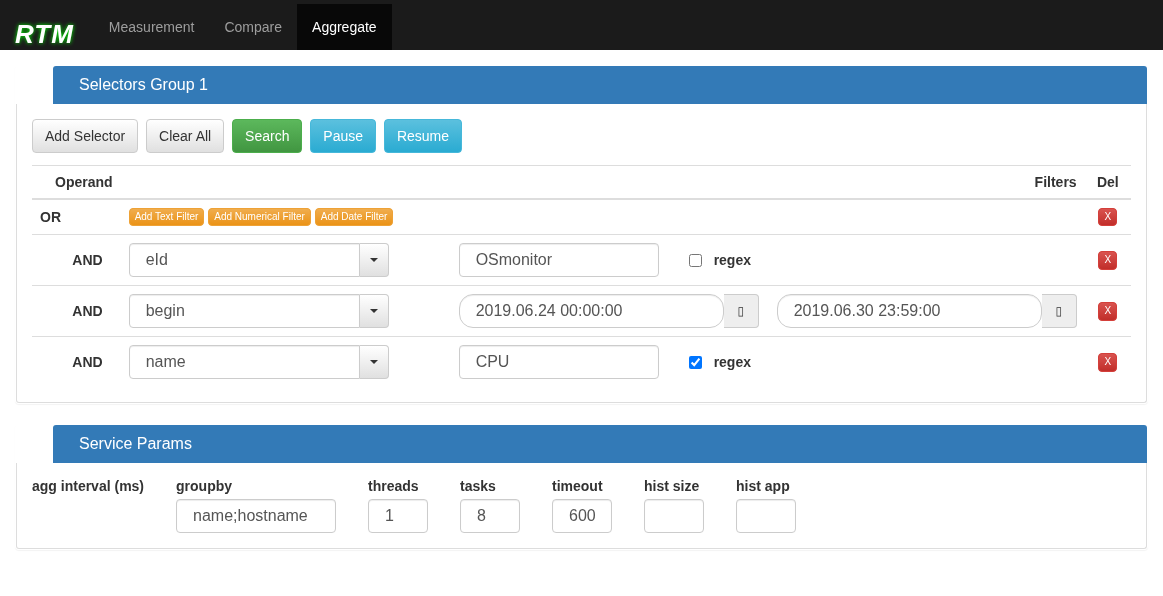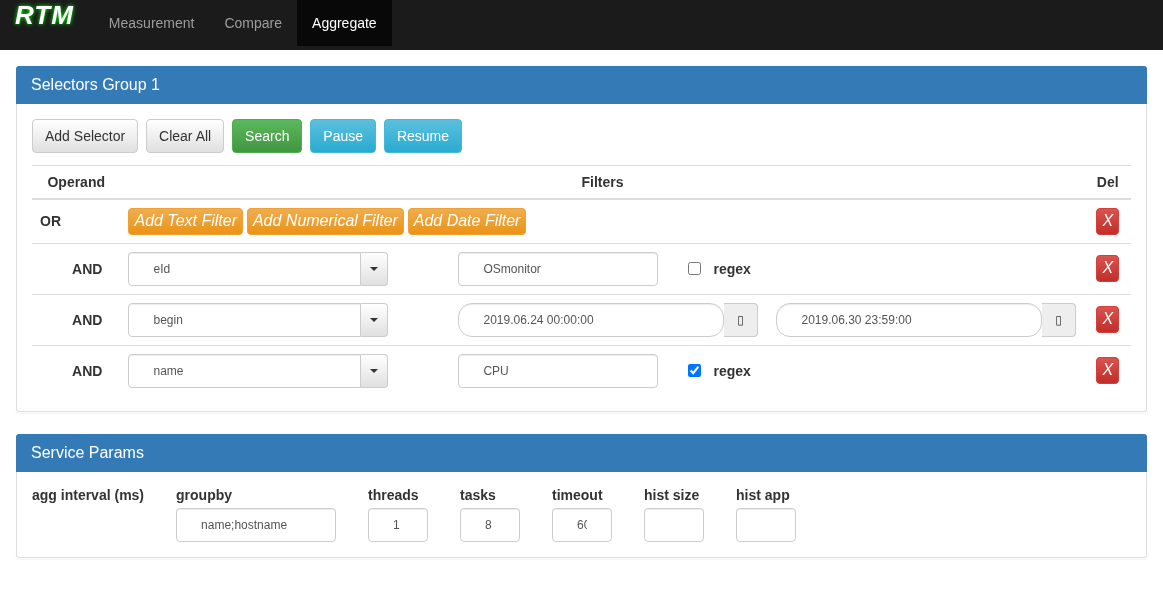--- a/index.html
+++ b/index.html
@@ -1,48 +1,48 @@
 <!DOCTYPE html>
 <html><head>
 <meta charset="utf-8">
 <style>
 * { box-sizing: border-box; margin: 0; padding: 0; }
 body { font-family: "Helvetica Neue", Helvetica, Arial, sans-serif; font-size: 14px; color: #333; background: #fff; }
 
-.navbar { background: #1b1b1b; height: 50px; display: flex; align-items: flex-start; padding: 0 15px; }
+.navbar { background: #1b1b1b; height: 50px; display: flex; align-items: flex-end; padding: 0 15px; }
 .brand { font-family: Arial, sans-serif; font-weight: bold; font-style: italic; font-size: 26px; color: #fff; letter-spacing: 1px; margin-right: 20px; text-shadow: 0 0 4px #0f0; }
 .nav-item { color: #9d9d9d; padding: 15px 15px; cursor: pointer; font-size: 14px; }
 .nav-item.active { color: #fff; background: #080808; }
 
 .container { padding: 15px; }
 .panel { border: 1px solid transparent; border-radius: 4px; margin-bottom: 20px; box-shadow: 0 1px 1px rgba(0,0,0,.05); }
-.panel-heading { background: #337ab7; color: #fff; border-color: #337ab7; padding: 10px 15px; border-top-left-radius: 3px; border-top-right-radius: 3px; font-size: 16px; }
+.panel-heading { background: #337ab7; color: #fff; border-color: #337ab7; padding: 10px 26px; border-top-left-radius: 3px; border-top-right-radius: 3px; font-size: 16px; margin-left: 37px; }
 .panel-body { padding: 15px; border: 1px solid #ddd; border-top: none; border-bottom-left-radius: 3px; border-bottom-right-radius: 3px; }
 
 .btn { display: inline-block; padding: 6px 12px; font-size: 14px; border-radius: 4px; border: 1px solid transparent; cursor: pointer; text-align: center; vertical-align: middle; line-height: 1.42857143; }
 .btn-default { background: #fff; border-color: #ccc; color: #333; background-image: linear-gradient(to bottom, #fff, #e0e0e0); }
 .btn-success { background: #5cb85c; border-color: #4cae4c; color: #fff; background-image: linear-gradient(to bottom, #5cb85c, #419641); }
 .btn-info { background: #5bc0de; border-color: #46b8da; color: #fff; background-image: linear-gradient(to bottom, #5bc0de, #2aabd2); }
 .btn-warning { background: #f0ad4e; border-color: #eea236; color: #fff; background-image: linear-gradient(to bottom, #f0ad4e, #eb9316); }
 .btn-danger { background: #d9534f; border-color: #d43f3a; color: #fff; background-image: linear-gradient(to bottom, #d9534f, #c12e2a); }
-.btn-xs { padding: 1px 5px; font-size: 16px; font-style: italic; }
+.btn-xs { padding: 1px 5px; font-size: 10px; }
 .btn-group-top { margin-bottom: 12px; }
 .btn-group-top .btn { margin-right: 4px; }
 
 table { width: 100%; border-collapse: collapse; }
 th, td { padding: 8px; border-top: 1px solid #ddd; vertical-align: middle; }
-th { text-align: center; border-bottom: 2px solid #ddd; font-weight: bold; }
+th { text-align: right; border-bottom: 2px solid #ddd; font-weight: bold; }
 .col-operand { width: 95px; }
 .col-del { width: 50px; text-align: center; }
 .sub-row td:first-child { text-align: right; padding-right: 18px; font-weight: bold; }
 
 .input-group { display: flex; }
 .input-group .form-control { border-top-right-radius: 0; border-bottom-right-radius: 0; }
 .input-group .caret-btn { border-top-left-radius: 0; border-bottom-left-radius: 0; border-left: none; }
-.form-control { display: block; width: 100%; height: 34px; padding: 6px 24px; font-size: 12px; color: #555; background: #fff; border: 1px solid #ccc; border-radius: 4px; box-shadow: inset 0 1px 1px rgba(0,0,0,.075); }
+.form-control { display: block; width: 100%; height: 34px; padding: 6px 16px; font-size: 16px; color: #555; background: #fff; border: 1px solid #ccc; border-radius: 4px; box-shadow: inset 0 1px 1px rgba(0,0,0,.075); }
 .caret-btn { width: 32px; background: #fff; border: 1px solid #ccc; border-radius: 0 4px 4px 0; background-image: linear-gradient(to bottom, #fff, #e0e0e0); cursor: pointer; display: flex; align-items: center; justify-content: center; }
 .caret { display: inline-block; width: 0; height: 0; border-left: 4px solid transparent; border-right: 4px solid transparent; border-top: 4px solid #333; }
 
 .filter-row { display: flex; align-items: center; gap: 10px; }
 .sel-wrap { width: 260px; }
 .val-wrap { width: 200px; margin-left: 60px; }
 .date-wrap { width: 300px; display: flex; margin-left: 8px; }
 .date-wrap.first { margin-left: 60px; }
 .date-wrap .form-control { border-top-right-radius: 0; border-bottom-right-radius: 0; border-radius: 14px; }
 .cal-btn { width: 40px; border: 1px solid #ccc; border-left: none; border-radius: 0 4px 4px 0; background: #eee; display: flex; align-items: center; justify-content: center; cursor: pointer; font-size: 12px; }

